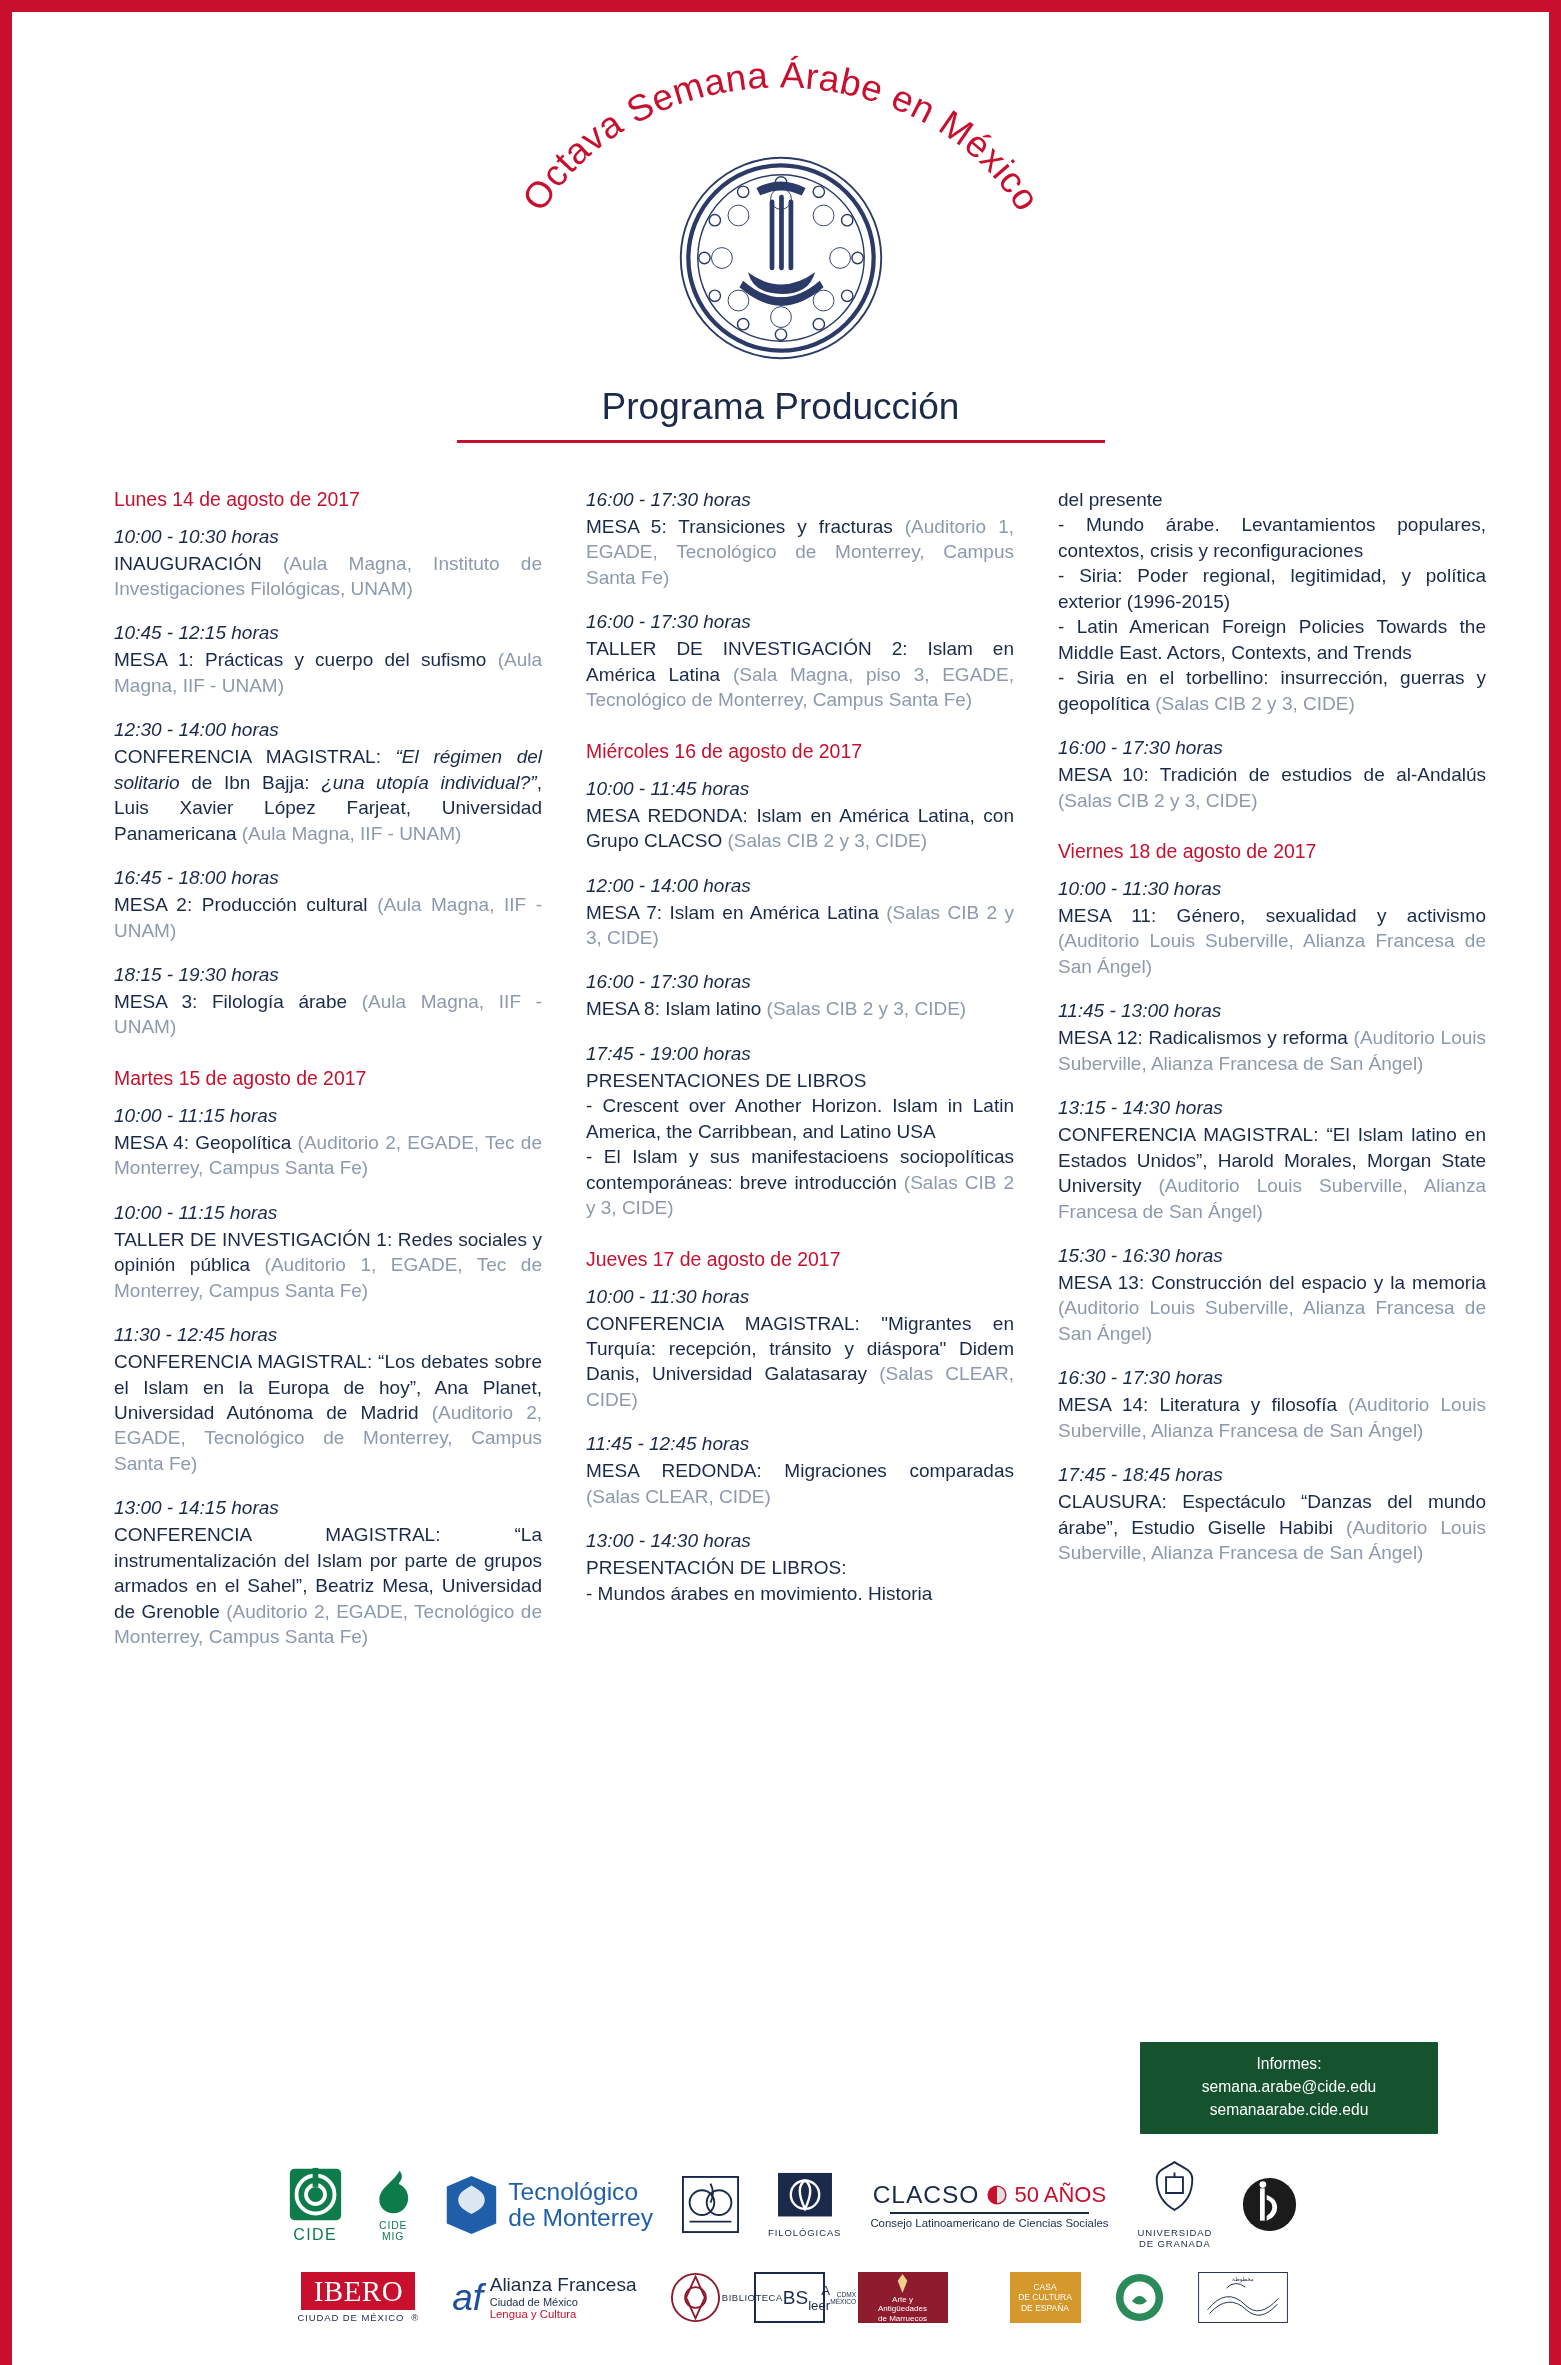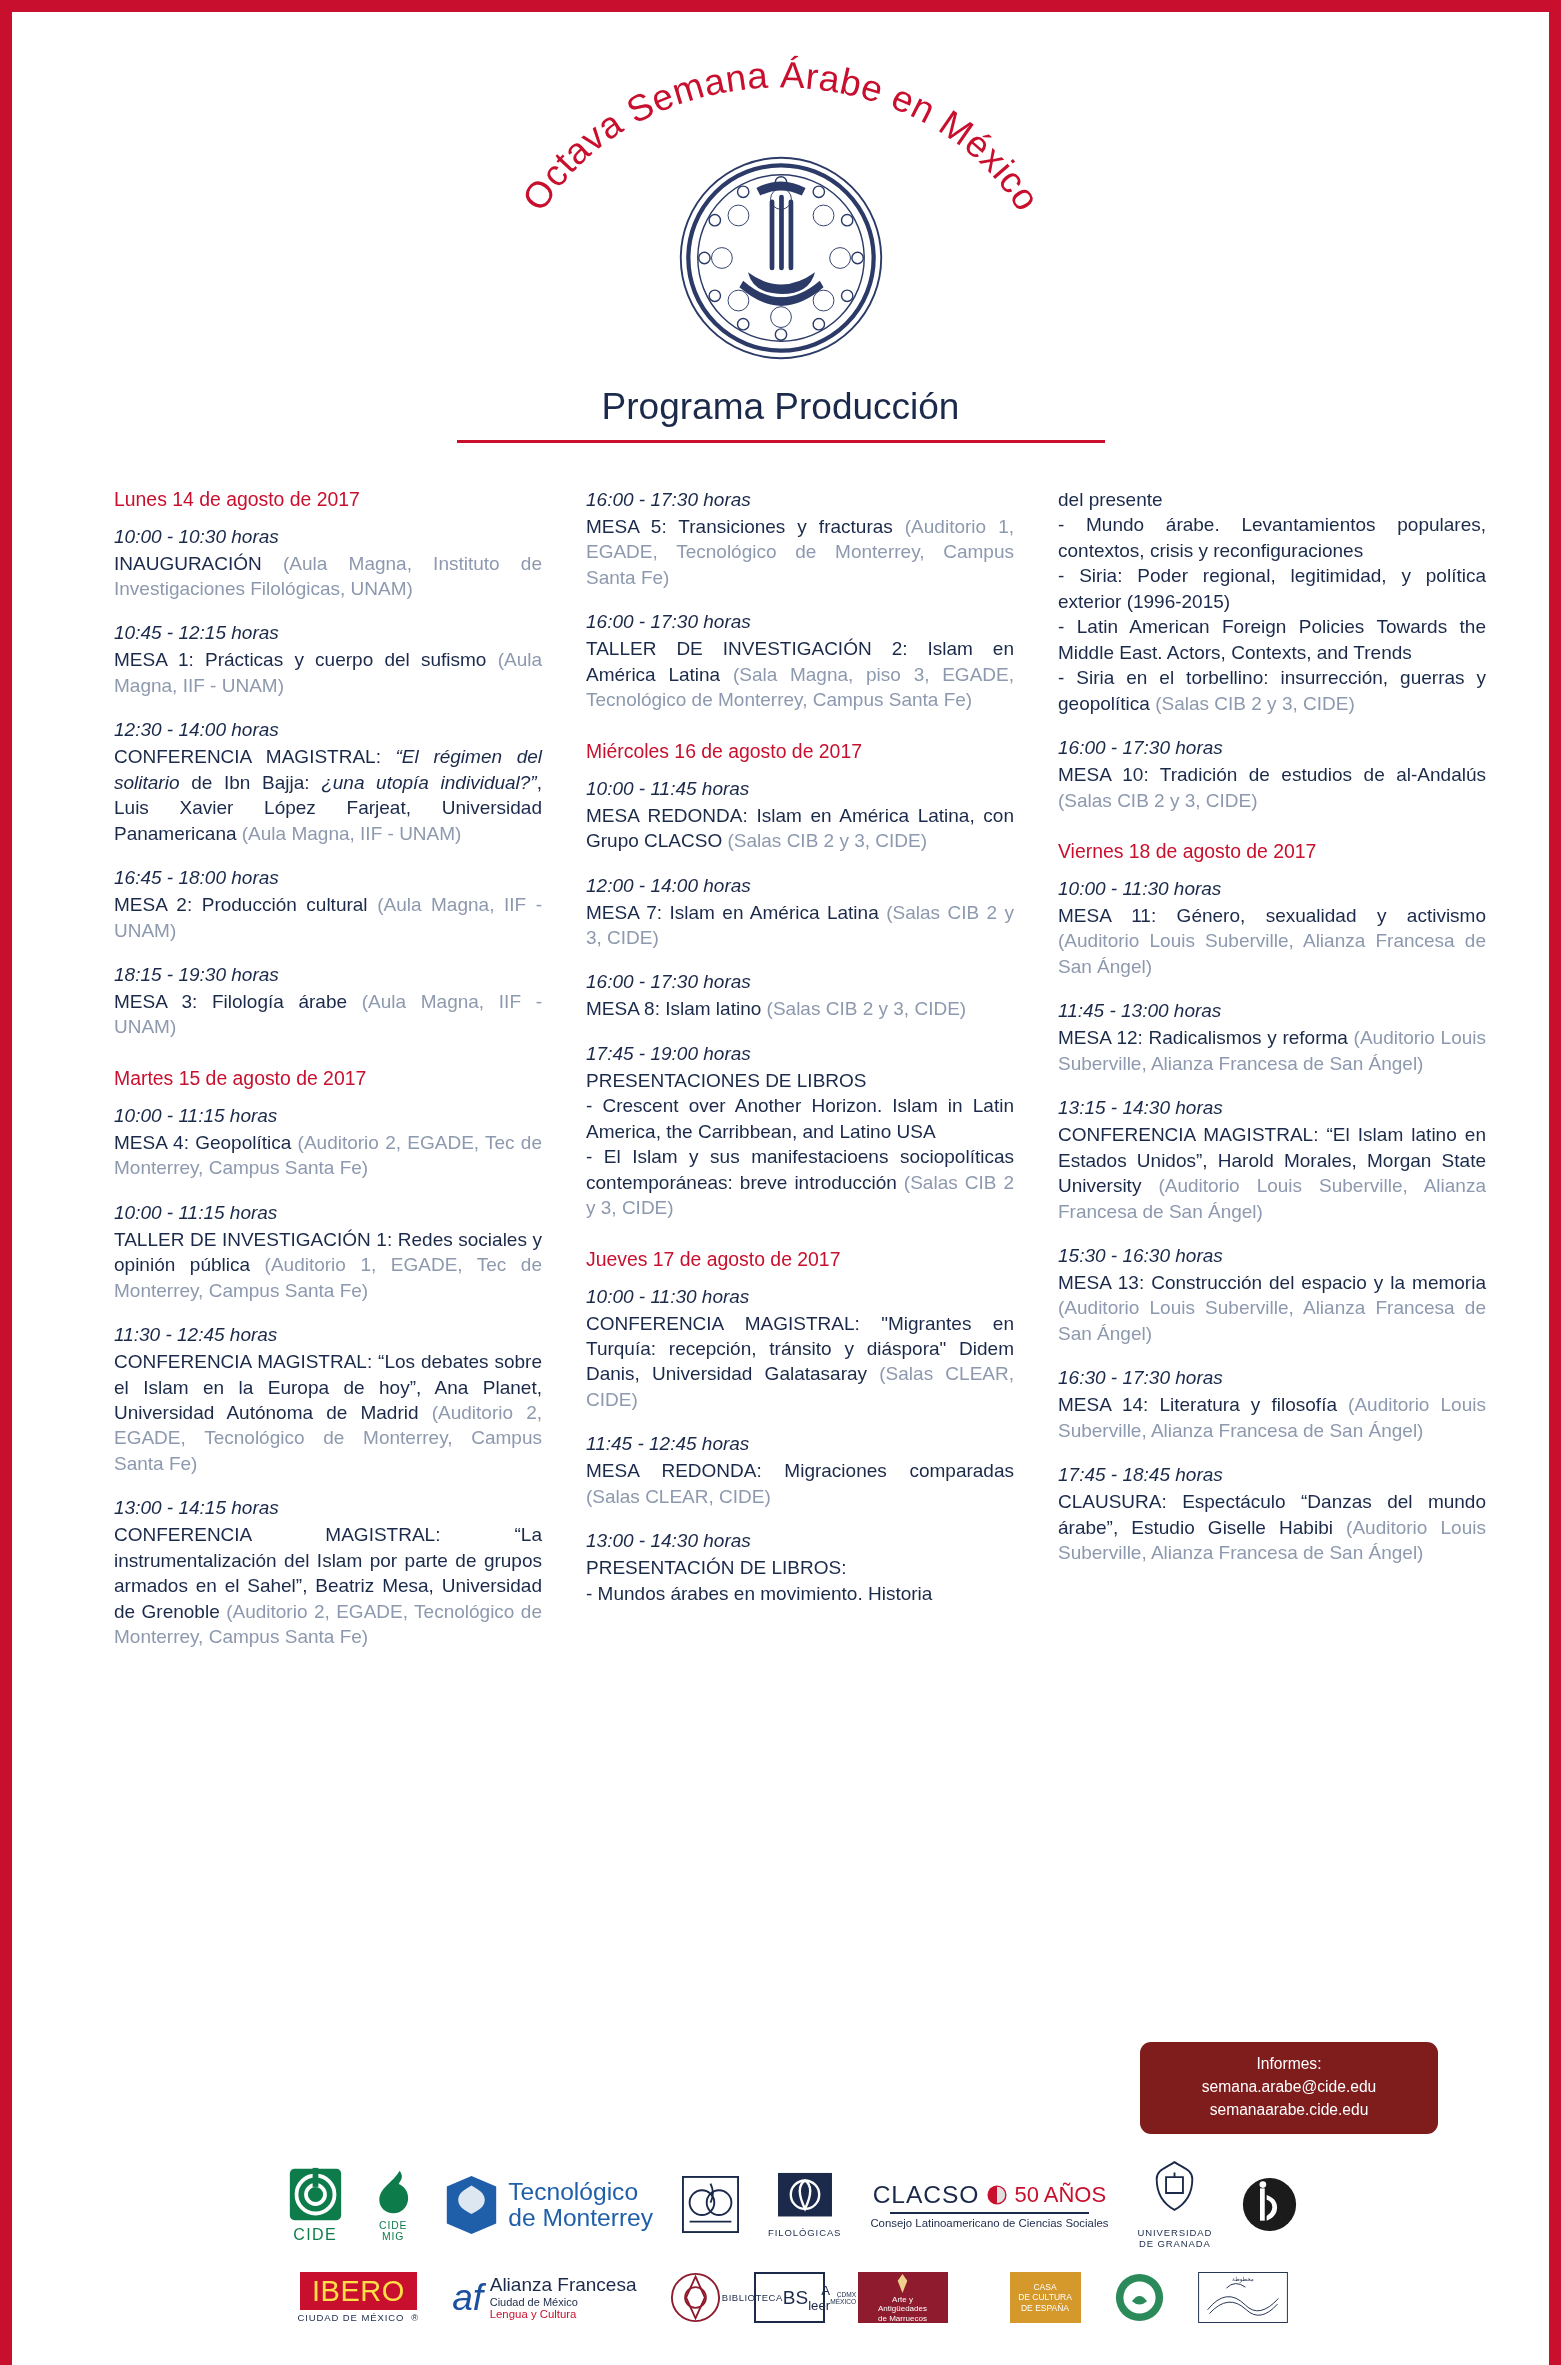--- a/index.html
+++ b/index.html
@@ -103,22 +103,22 @@
   .lines { margin: 0; }
   .lines div { text-align: justify; }
 
   
   .infobox {
     position: absolute;
     left: 1128px;
     top: 2030px;
     width: 298px;
     padding: 11.4px 4.7px 13.2px;
-    background: #7f1d1d;
-    border-radius: 11px;
+    background: #14532d;
+    border-radius: 1px;
     text-align: center;
     color: #ffffff;
     font-size: 15.6px;
     line-height: 1.45;
   }
 
   
   .logos {
     position: absolute;
     left: 0;
@@ -470,21 +470,21 @@
             <path d="M54 40 q22 8 22 26 q0 20 -22 28 l0 -10 q12 -8 12 -18 q0 -12 -12 -16z"></path>
             <circle cx="46" cy="18" r="7"></circle>
           </g>
         </svg>
       </div>
     </div>
 
     <div class="logo-row r2">
 
       <div class="logo" style="flex-direction:column;gap:1.9px;">
-        <div style="background:#c8102e;color:#fde047;font-size:29px;padding:2.8px 12.3px;letter-spacing:0.5px;">IBERO</div>
+        <div style="background:#c8102e;color:#ffffff;font-size:29px;padding:2.8px 12.3px;letter-spacing:0.5px;font-family:Liberation Serif, serif;">IBERO</div>
         <div class="lg-label" style="font-size:9.5px;">CIUDAD DE MÉXICO &nbsp;®</div>
       </div>
 
       <div class="logo" style="gap:6.6px;">
         <div style="font-size:37px;color:#1b4fa0;font-style:italic;">af</div>
         <div style="line-height:1.1;">
           <div style="font-size:19px;color:#1b2a4a;">Alianza Francesa</div>
           <div style="font-size:11px;color:#1b2a4a;">Ciudad de México</div>
           <div style="font-size:11.4px;color:#c8102e;">Lengua y Cultura</div>
         </div>

